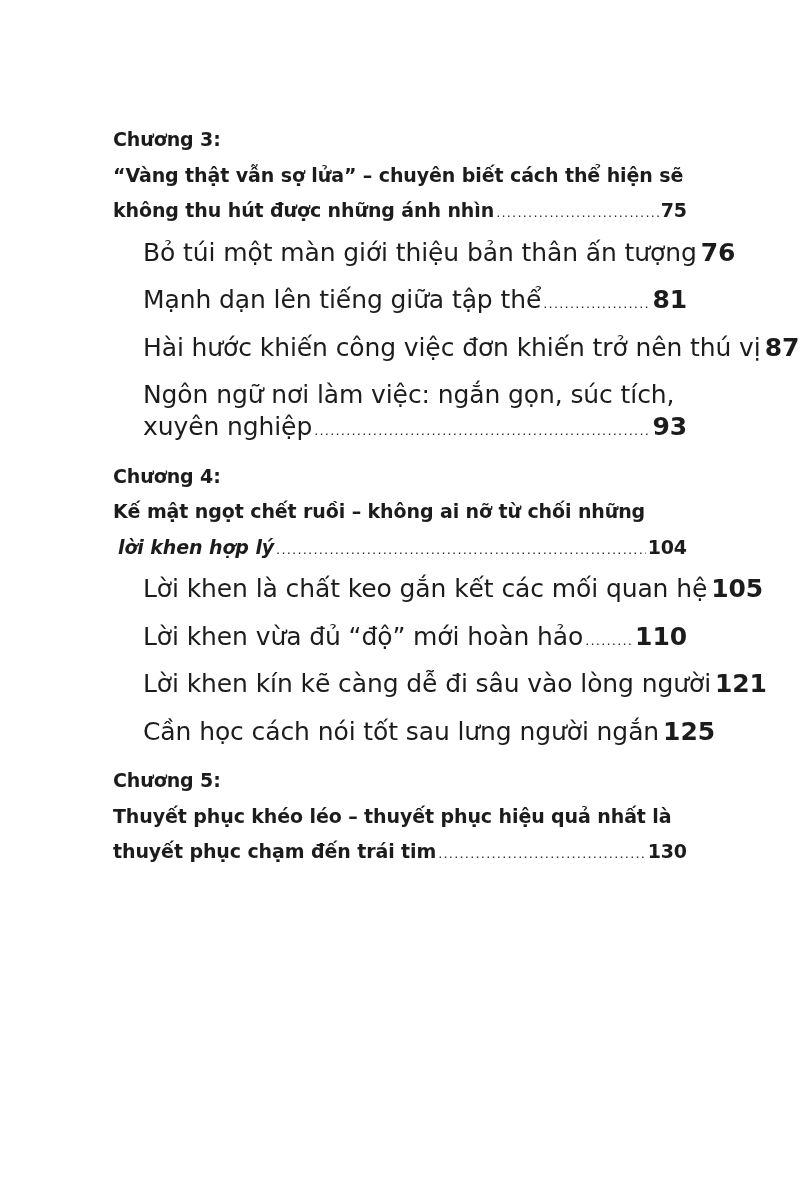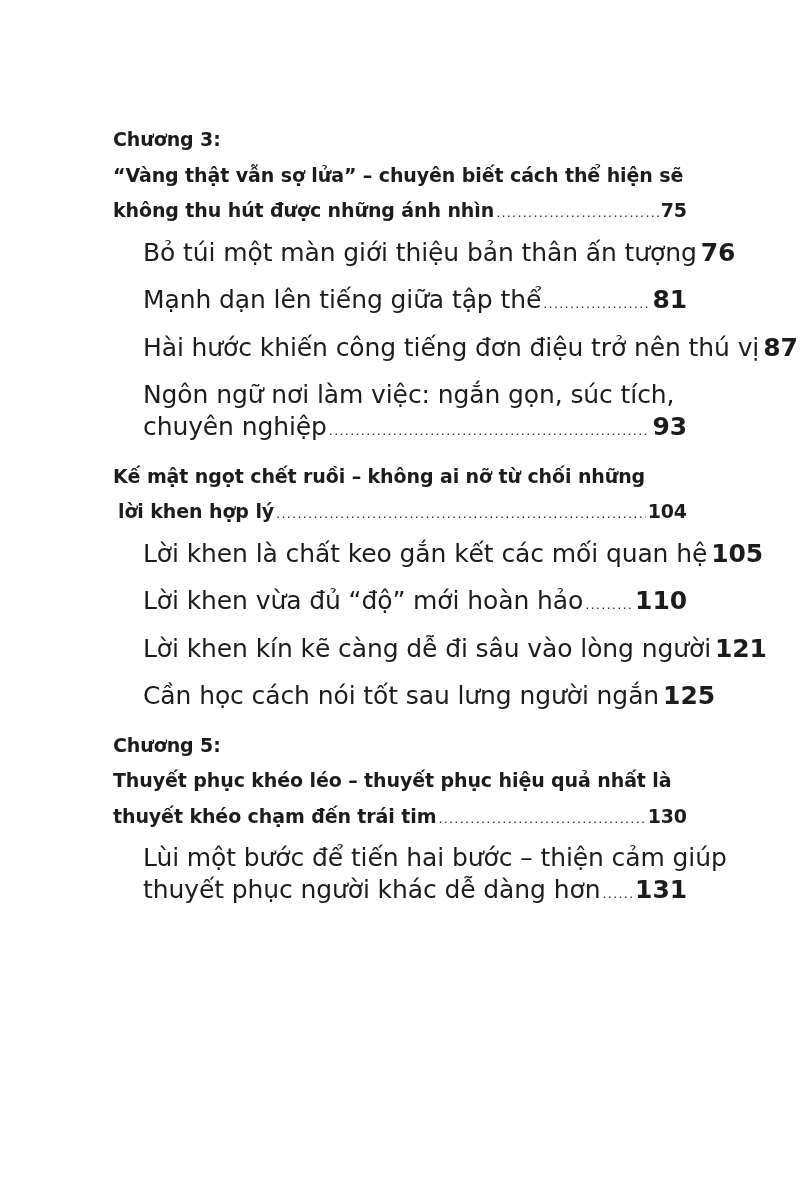--- a/index.html
+++ b/index.html
@@ -53,20 +53,21 @@
       content: "......................................................................................................................................................................................................................";
       font-size: 13px;
     }
     .page-num {
       flex: 0 0 auto;
       font-weight: bold;
       text-align: right;
     }
     .chapter-title-last.indent-space .entry-text {
       padding-left: 5px;
+      font-style: italic;
     }
     .sections {
       padding-left: 30px;
       margin-top: 6px;
     }
     .section {
       font-size: 25px;
       font-weight: normal;
       line-height: 32px;
       margin-bottom: 11.5px;
@@ -99,37 +100,38 @@
       </div>
       <div class="section">
         <div class="entry-row">
           <span class="entry-text">Mạnh dạn lên tiếng giữa tập thể</span>
           <span class="leader"></span>
           <span class="page-num">81</span>
         </div>
       </div>
       <div class="section">
         <div class="entry-row">
-          <span class="entry-text">Hài hước khiến công tiếng đơn điệu trở nên thú vị</span>
+          <span class="entry-text">Hài hước khiến công việc đơn khiến trở nên thú vị</span>
           <span class="leader"></span>
           <span class="page-num">87</span>
         </div>
       </div>
       <div class="section">
         <div class="line">Ngôn ngữ nơi làm việc: ngắn gọn, súc tích,</div>
         <div class="entry-row">
-          <span class="entry-text">chuyên nghiệp</span>
+          <span class="entry-text">xuyên nghiệp</span>
           <span class="leader"></span>
           <span class="page-num">93</span>
         </div>
       </div>
     </div>
   </div>
 
   <div class="chapter">
+    <div class="chapter-label">Chương 4:</div>
     <div class="chapter-title-line">Kế mật ngọt chết ruồi – không ai nỡ từ chối những</div>
     <div class="chapter-title-last entry-row indent-space">
       <span class="entry-text">lời khen hợp lý</span>
       <span class="leader"></span>
       <span class="page-num">104</span>
     </div>
     <div class="sections">
       <div class="section">
         <div class="entry-row">
           <span class="entry-text">Lời khen là chất keo gắn kết các mối quan hệ</span>
@@ -158,29 +160,19 @@
           <span class="page-num">125</span>
         </div>
       </div>
     </div>
   </div>
 
   <div class="chapter">
     <div class="chapter-label">Chương 5:</div>
     <div class="chapter-title-line">Thuyết phục khéo léo – thuyết phục hiệu quả nhất là</div>
     <div class="chapter-title-last entry-row">
-      <span class="entry-text">thuyết khéo chạm đến trái tim</span>
+      <span class="entry-text">thuyết phục chạm đến trái tim</span>
       <span class="leader"></span>
       <span class="page-num">130</span>
-    </div>
-    <div class="sections">
-      <div class="section">
-        <div class="line">Lùi một bước để tiến hai bước – thiện cảm giúp</div>
-        <div class="entry-row">
-          <span class="entry-text">thuyết phục người khác dễ dàng hơn</span>
-          <span class="leader"></span>
-          <span class="page-num">131</span>
-        </div>
-      </div>
     </div>
   </div>
 
 </div>
 
 </body></html>

